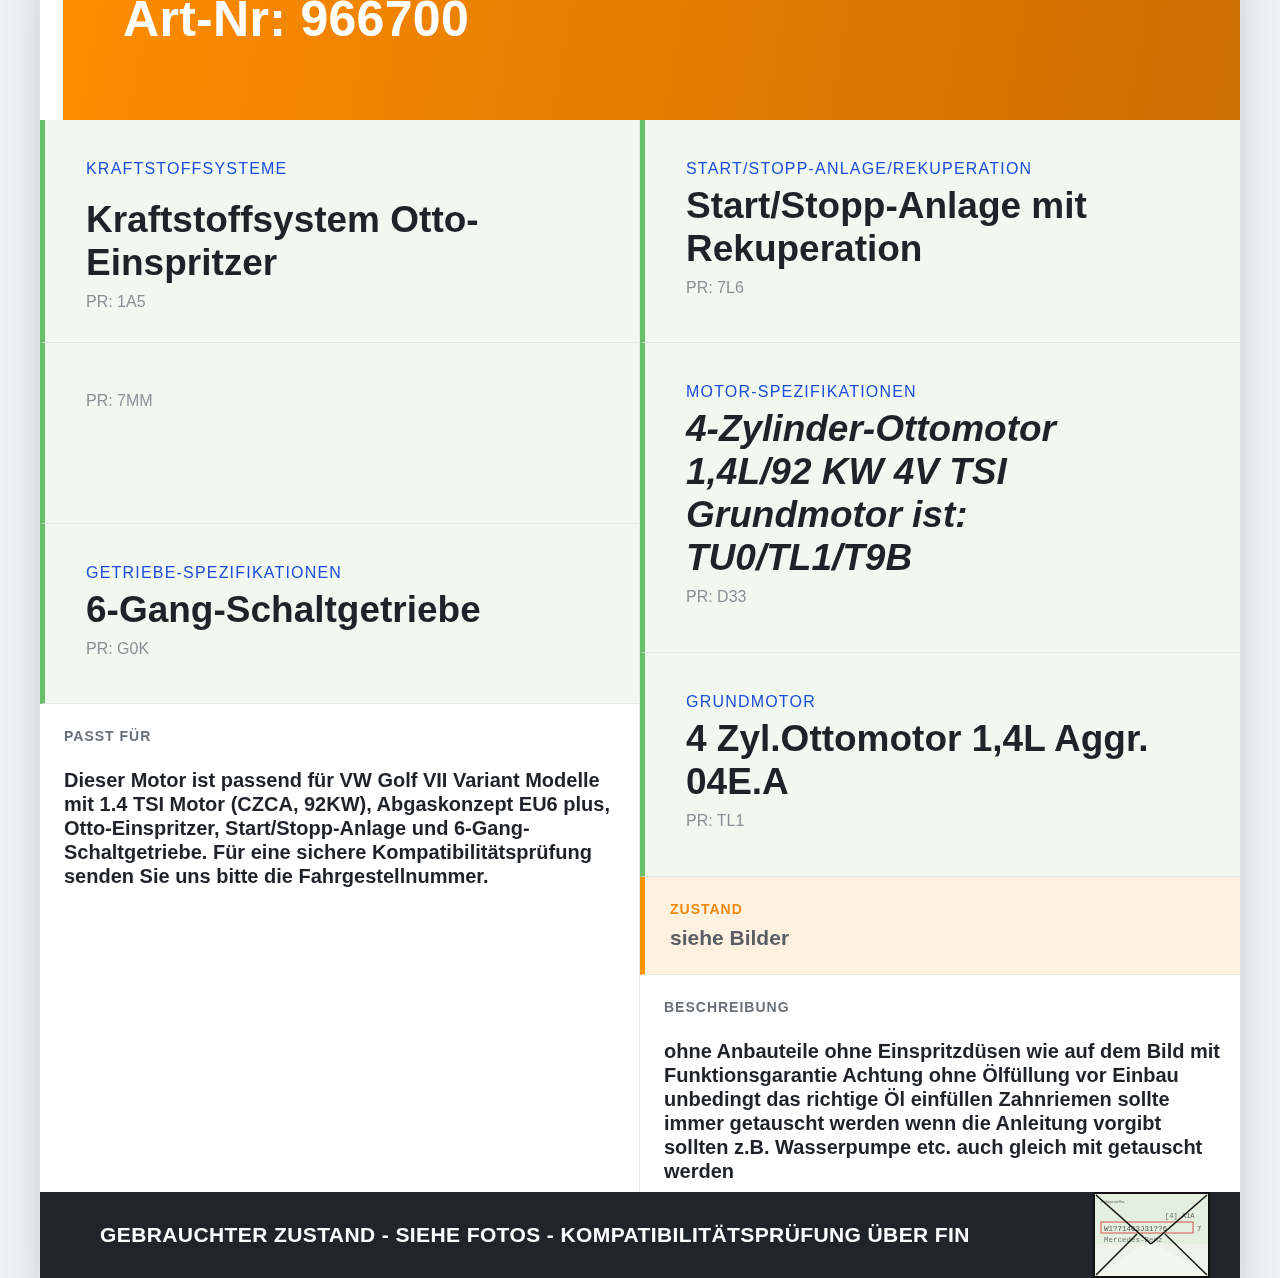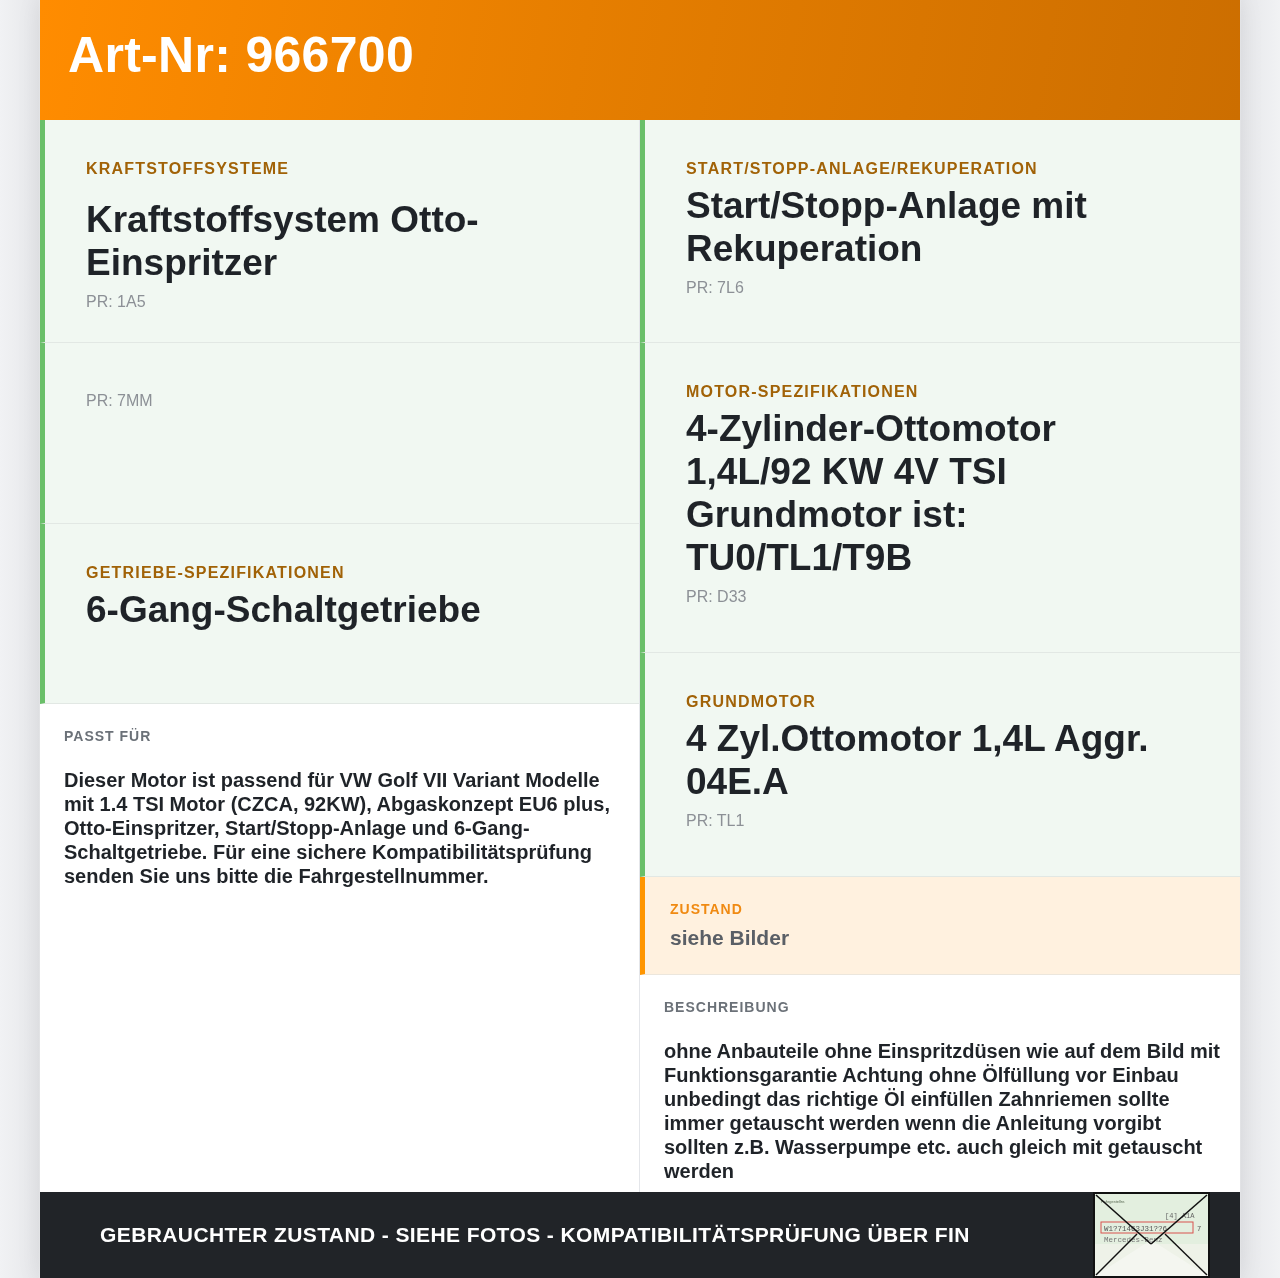--- a/index.html
+++ b/index.html
@@ -17,22 +17,23 @@
       top: 0;
       width: 1200px;
       height: 1278px;
       background: #ffffff;
       box-shadow: 0 0 24px rgba(0,0,0,0.08);
     }
     .header {
       height: 120px;
       background: linear-gradient(100deg, #ff8c00 0%, #e67e00 45%, #cc6e00 100%);
       display: flex;
-      align-items: center;
-      padding-left: 28px;
+      align-items: flex-start;
+      padding-left: 60px;
+      margin-left: 23px;
     }
     .header h1 {
       color: #ffffff;
       font-size: 50px;
       font-weight: 700;
       letter-spacing: 0.3px;
       margin-top: -10px;
     }
     .columns {
       display: flex;
@@ -45,23 +46,23 @@
     }
     .col.left { border-right: 1px solid #e4e6ea; }
     .spec {
       background: #f1f8f2;
       border-left: 5px solid #6abf69;
       border-bottom: 1px solid #e2e8e4;
       padding: 40px 40px 0 41px;
     }
     .spec .label {
       font-size: 16px;
-      font-weight: 700;
+      font-weight: 400;
       letter-spacing: 1.2px;
-      color: #a16207;
+      color: #1d4ed8;
       text-transform: uppercase;
     }
     .spec .value {
       font-size: 37px;
       font-weight: 700;
       line-height: 43px;
       color: #1f2328;
       margin-top: 6px;
     }
     .spec .pr {
@@ -150,36 +151,37 @@
         <div class="label">KRAFTSTOFFSYSTEME</div>
         <div class="value" style="max-width:430px;margin-top:20px;">Kraftstoffsystem Otto-Einspritzer</div>
         <div class="pr">PR: 1A5</div>
       </div>
       <div class="spec" style="height:181px;">
         <div class="pr">PR: 7MM</div>
       </div>
       <div class="spec" style="height:180px;">
         <div class="label">GETRIEBE-SPEZIFIKATIONEN</div>
         <div class="value">6-Gang-Schaltgetriebe</div>
+        <div class="pr">PR: G0K</div>
       </div>
       <div class="info">
         <div class="label">PASST FÜR</div>
         <div class="text" style="max-width:552px;">Dieser Motor ist passend für VW Golf VII Variant Modelle mit 1.4 TSI Motor (CZCA, 92KW), Abgaskonzept EU6 plus, Otto-Einspritzer, Start/Stopp-Anlage und 6-Gang-Schaltgetriebe. Für eine sichere Kompatibilitätsprüfung senden Sie uns bitte die Fahrgestellnummer.</div>
       </div>
     </div>
 
     <div class="col right">
       <div class="spec" style="height:223px;">
         <div class="label">START/STOPP-ANLAGE/REKUPERATION</div>
         <div class="value" style="max-width:440px;">Start/Stopp-Anlage mit Rekuperation</div>
         <div class="pr">PR: 7L6</div>
       </div>
       <div class="spec" style="height:310px;">
         <div class="label">MOTOR-SPEZIFIKATIONEN</div>
-        <div class="value" style="max-width:400px;">4-Zylinder-Ottomotor 1,4L/92 KW 4V TSI Grundmotor ist: TU0/TL1/T9B</div>
+        <div class="value" style="max-width:400px;font-style:italic;">4-Zylinder-Ottomotor 1,4L/92 KW 4V TSI Grundmotor ist: TU0/TL1/T9B</div>
         <div class="pr">PR: D33</div>
       </div>
       <div class="spec" style="height:224px;">
         <div class="label">GRUNDMOTOR</div>
         <div class="value" style="max-width:480px;">4 Zyl.Ottomotor 1,4L Aggr. 04E.A</div>
         <div class="pr">PR: TL1</div>
       </div>
       <div class="zustand">
         <div class="label">ZUSTAND</div>
         <div class="text">siehe Bilder</div>

